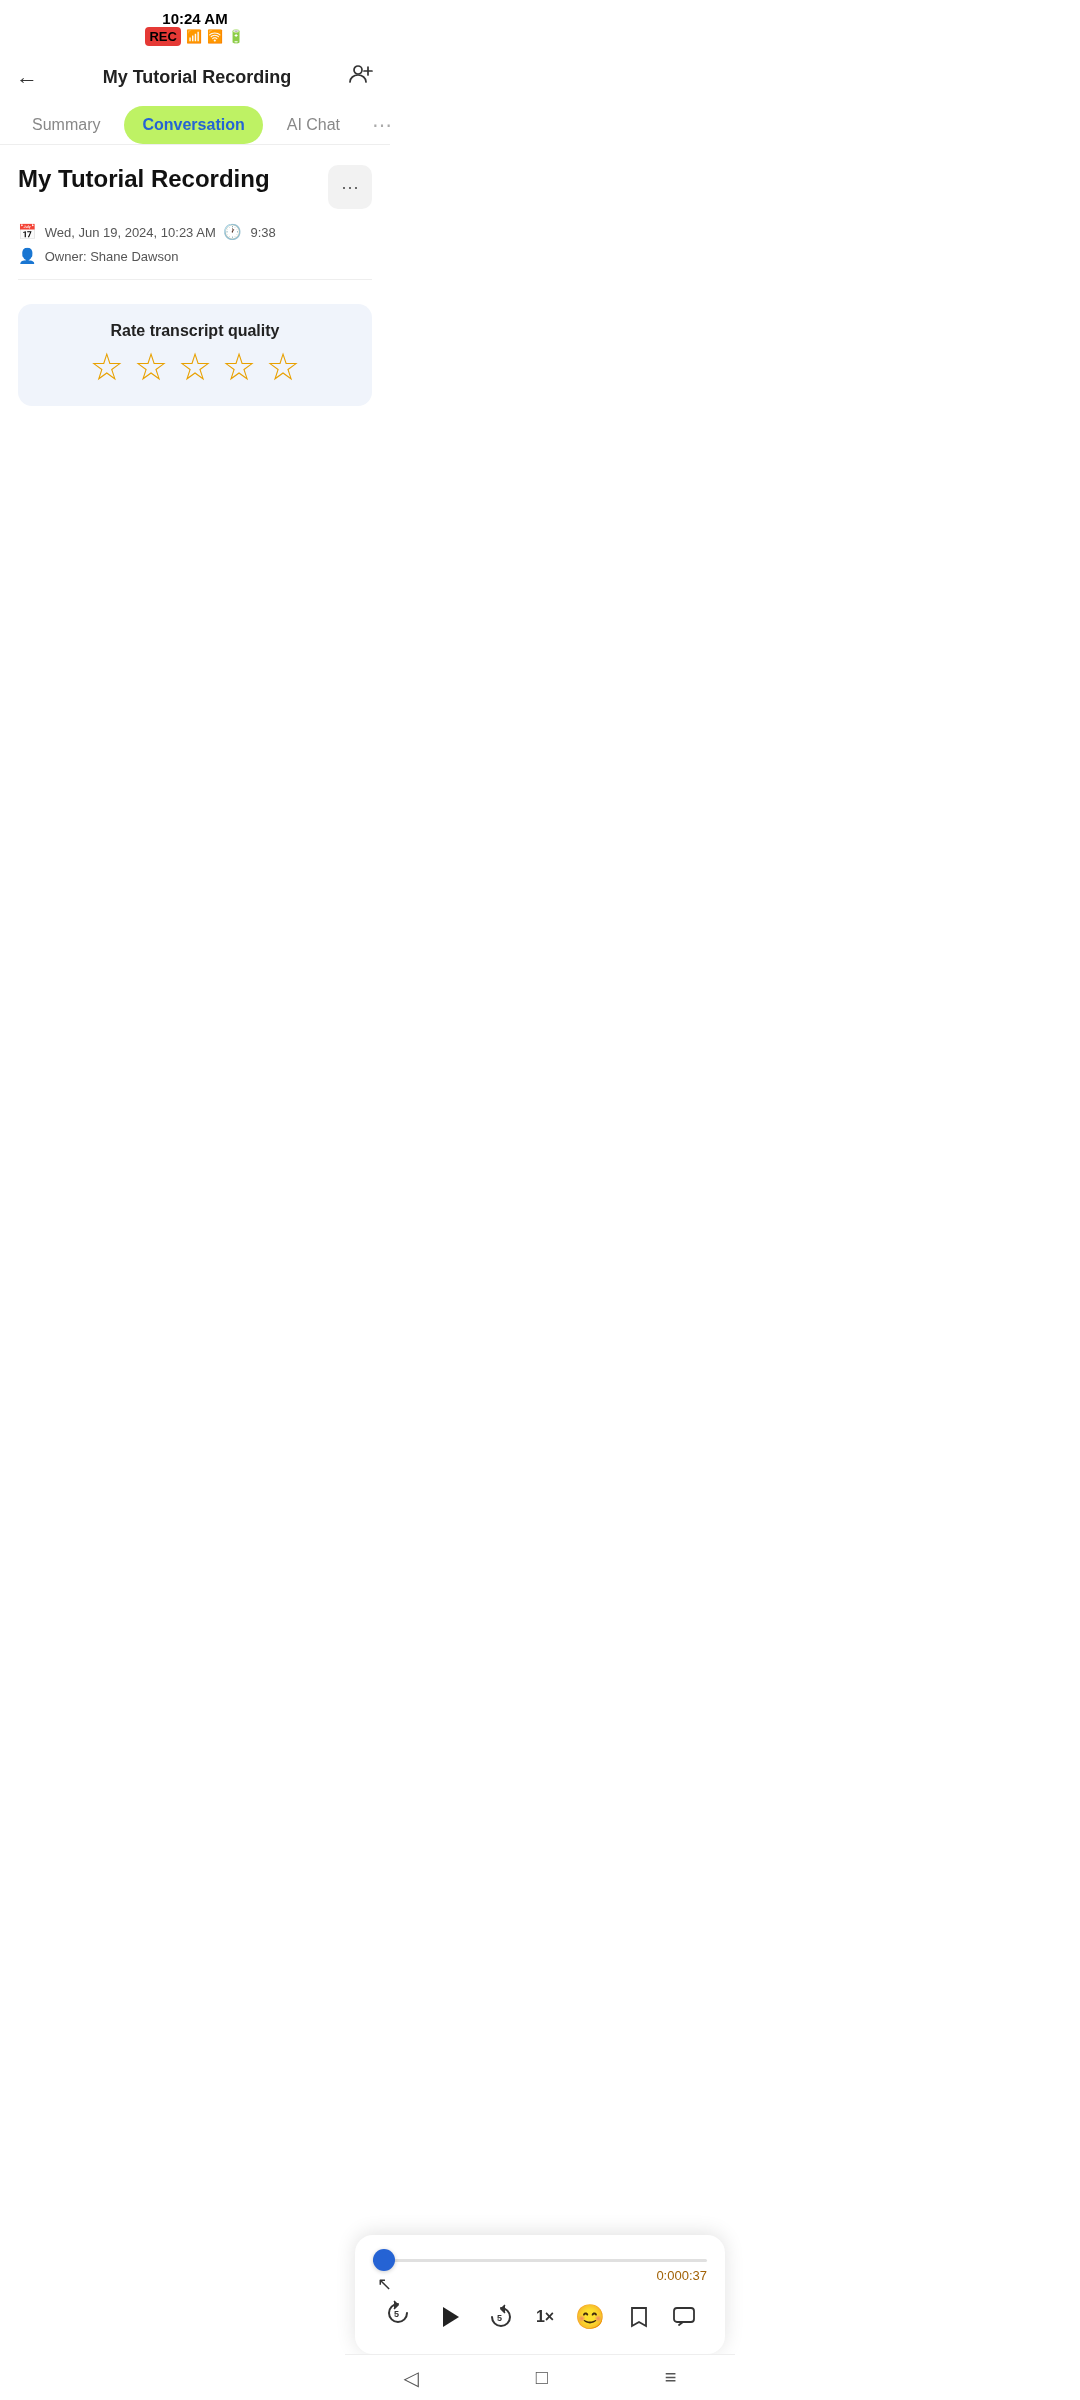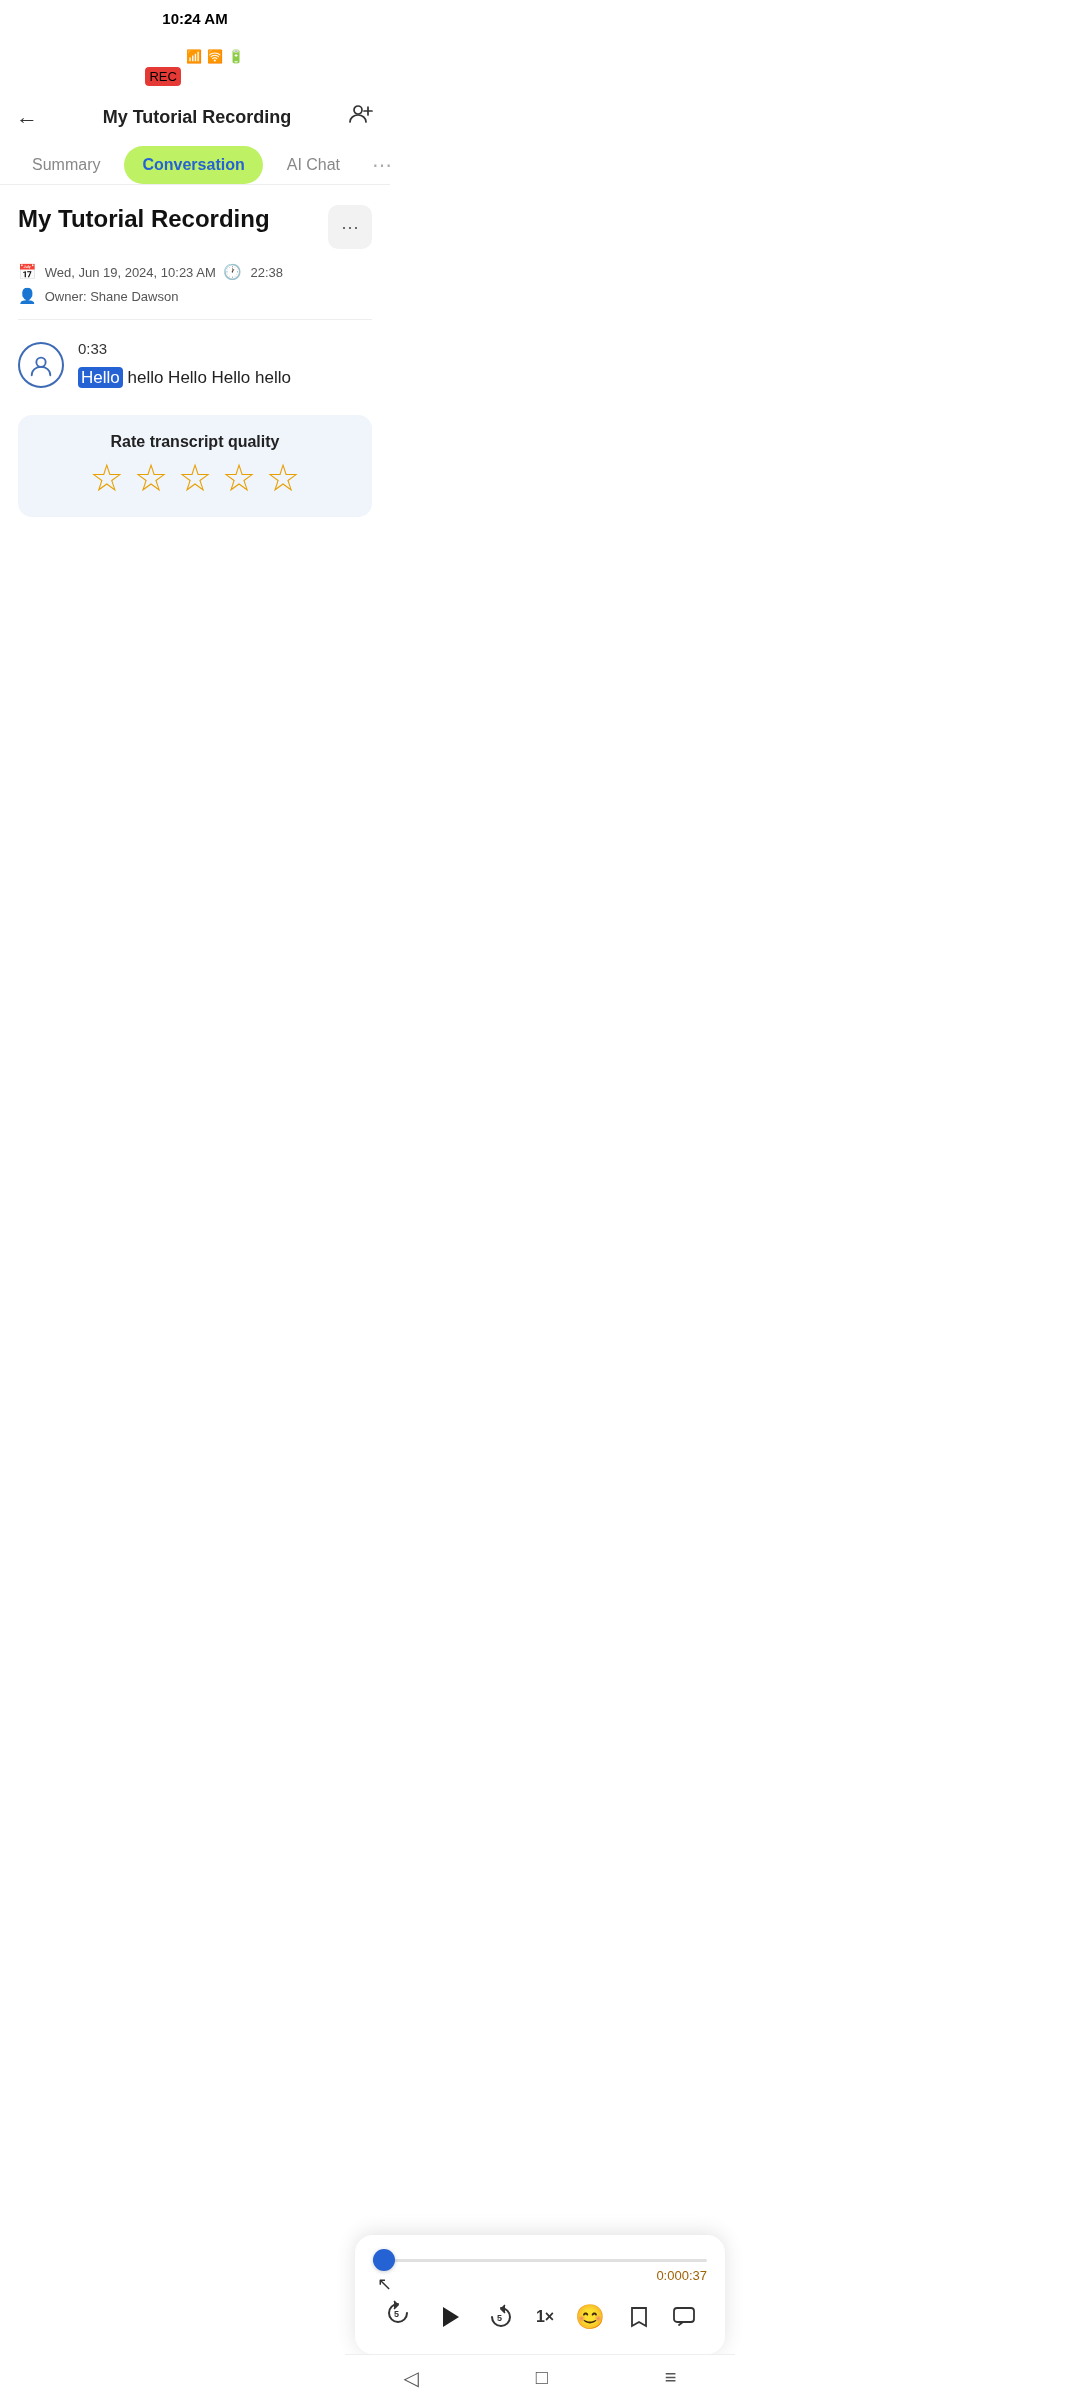--- a/index.html
+++ b/index.html
@@ -25,22 +25,21 @@
     }
     .status-time { font-size: 15px; font-weight: 700; color: #000; }
     .status-icons { display: flex; align-items: center; gap: 5px; }
     .status-icons span { font-size: 13px; color: #000; }
     .rec-icon {
       background: #e53935;
       border-radius: 4px;
       color: #fff;
       font-size: 10px;
       padding: 2px 4px;
-      font-weight: normal;
-      margin-top: 40px;
+      font-weight: bold;
     }
 
     
     .top-nav {
       display: flex;
       align-items: center;
       justify-content: space-between;
       padding: 8px 16px 12px;
     }
     .back-btn {
@@ -342,43 +341,29 @@
 
   <div class="recording-header">
     <h1 class="recording-title">My Tutorial Recording</h1>
     <button class="more-btn">···</button>
   </div>
 
   <div class="meta-row">
     <span class="icon">📅</span>
     <span>Wed, Jun 19, 2024, 10:23 AM</span>
     <span class="icon">🕐</span>
-    <span>22:38</span>
+    <span>9:38</span>
   </div>
   <div class="meta-row">
     <span class="icon">👤</span>
     <span>Owner: Shane Dawson</span>
   </div>
 
   <hr class="divider">
 
-  <div class="conv-entry">
-    <div class="avatar">
-      <svg viewBox="0 0 28 28" fill="none" xmlns="http://www.w3.org/2000/svg">
-        <circle cx="14" cy="11" r="5" stroke="#3d6bb5" stroke-width="2" fill="none"></circle>
-        <path d="M4 25c0-5.5 4.5-9 10-9s10 3.5 10 9" stroke="#3d6bb5" stroke-width="2" fill="none" stroke-linecap="round"></path>
-      </svg>
-    </div>
-    <div class="conv-body">
-      <div class="conv-time">0:33</div>
-      <div class="conv-text">
-        <span class="highlight">Hello</span><span> hello Hello Hello hello</span>
-      </div>
-    </div>
-  </div>
 
   <div class="rating-box">
     <div class="rating-title">Rate transcript quality</div>
     <div class="stars">
       <span class="star">☆</span>
       <span class="star">☆</span>
       <span class="star">☆</span>
       <span class="star">☆</span>
       <span class="star">☆</span>
     </div>

